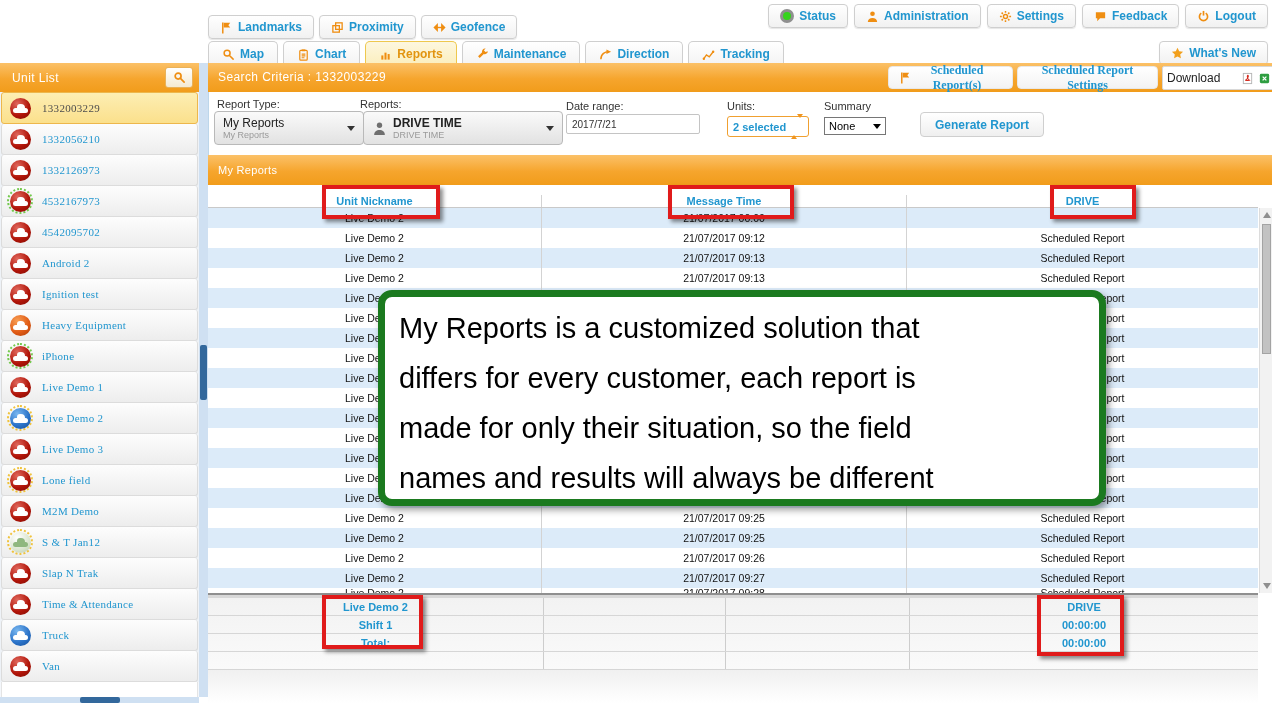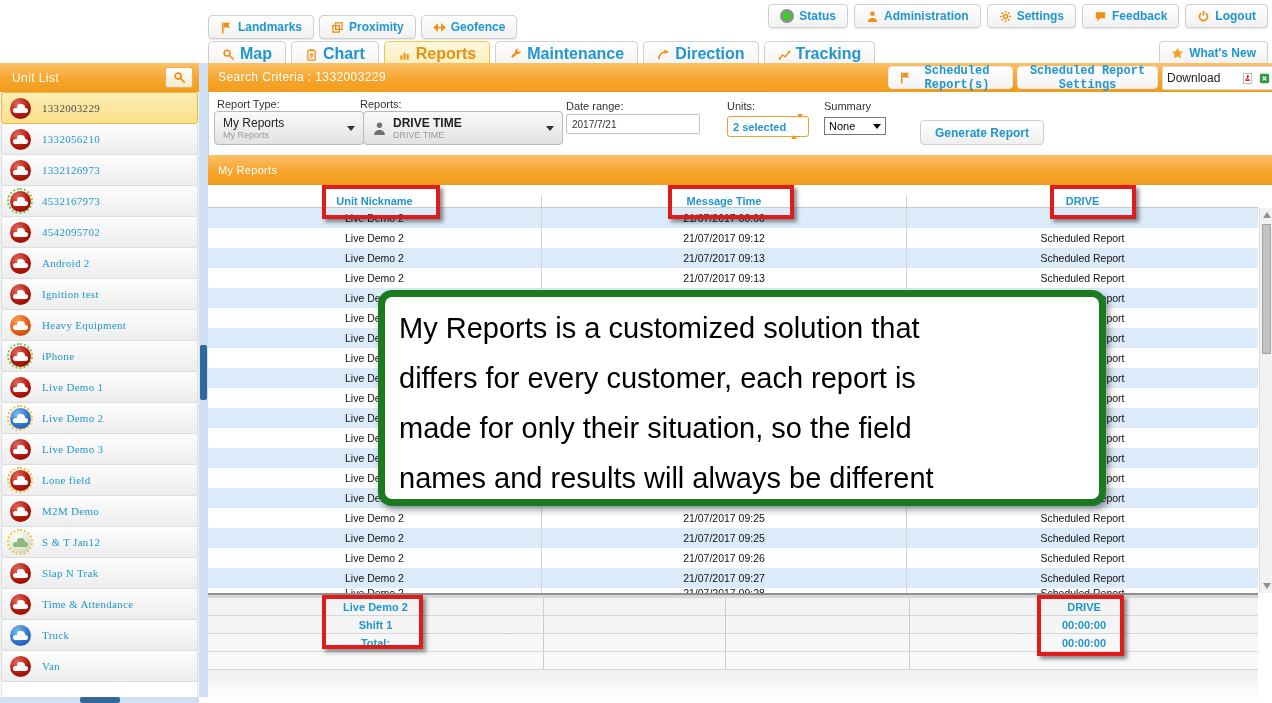--- a/index.html
+++ b/index.html
@@ -7,21 +7,21 @@
   
   .grp{position:absolute;display:flex;gap:5px;}
   .grp-left{left:208px;top:15px;}
   .grp-right{right:4px;top:4px;gap:6px;}
   .tb-btn{height:24px;padding:0 11px;border:1px solid #cfcfcf;border-radius:4px;
     background:linear-gradient(#ffffff,#f1f1f1);color:#2196cf;font-weight:bold;font-size:12px;
     display:inline-flex;align-items:center;gap:5px;box-shadow:0 1px 1px rgba(0,0,0,.10);cursor:pointer;
     font-family:"Liberation Sans",sans-serif;}
   .tabs{position:absolute;left:208px;top:41px;display:flex;gap:5px;}
   .tab{height:23px;padding:12px 13px;border:1px solid #cfcfcf;border-bottom:none;border-radius:5px 5px 0 0;
-    background:linear-gradient(#ffffff,#f3f3f3);color:#2196cf;font-weight:bold;font-size:16px;
+    background:linear-gradient(#ffffff,#f3f3f3);color:#2196cf;font-weight:bold;font-size:12px;
     display:inline-flex;align-items:center;gap:5px;cursor:pointer;font-family:"Liberation Sans",sans-serif;}
   .tab.active{background:linear-gradient(#fdf7df,#fbeebc);border-color:#eec84e;color:#e2940f;}
   .whats-new{position:absolute;right:4px;top:41px;}
   .icon13{width:13px;height:13px;flex:none;display:inline-block;}
   .status-dot{width:8px;height:8px;border-radius:50%;background:#35d31c;border:3px solid #8f8f8f;flex:none;}
   
   .sidebar{position:absolute;left:0;top:63px;width:199px;height:634px;background:#f4f7fb;}
   .sb-header{height:29px;background:linear-gradient(180deg,#fbc168,#f6a52d 55%,#f19c1b);display:flex;
     align-items:center;color:#fff;font-size:12px;padding:0 6px 0 12px;letter-spacing:.4px;}
   .sb-header span{flex:1;}
@@ -51,21 +51,21 @@
   .sb-vthumb{position:absolute;left:1px;top:282px;width:7px;height:55px;background:#33689c;border-radius:2px;}
   .sb-htrack{position:absolute;left:0;top:697px;width:199px;height:6px;background:#cfe0f2;}
   .sb-hthumb{position:absolute;left:80px;top:0;width:40px;height:6px;background:#33689c;border-radius:2px;}
   
   .main{position:absolute;left:208px;top:63px;width:1064px;height:640px;background:#fff;}
   .criteria{position:absolute;left:0;top:0;width:100%;height:29px;
     background:linear-gradient(180deg,#fbc168,#f6a52d 55%,#f19c1b);}
   .crit-title{position:absolute;left:10px;top:7px;color:#fff;font-size:12px;letter-spacing:.4px;}
   .crit-btn{position:absolute;top:3px;height:23px;padding:0 10px;border:1px solid #e8e8e8;border-radius:4px;
     background:linear-gradient(#ffffff,#f3f3f3);color:#2196cf;font-weight:bold;font-size:12px;
-    display:inline-flex;align-items:center;cursor:pointer;font-family:Liberation Mono, monospace;}
+    display:inline-flex;align-items:center;cursor:pointer;font-family:Liberation Serif, serif;}
   .download-box{position:absolute;top:3px;left:954px;width:104px;height:22px;background:#fff;border:1px solid #d8d8d8;
     border-radius:2px;display:flex;align-items:center;gap:4px;padding:0 4px;}
   .download-box .dl-label{font-size:12px;color:#222;flex:1;}
   
   .controls{position:absolute;left:0;top:29px;width:100%;height:63px;background:#fff;border-left:1px solid #bdd6ea;box-sizing:border-box;padding-left:8px;}
   .ctl-label{position:absolute;font-size:11px;color:#333;}
   .dd{position:absolute;height:34px;border:1px solid #b9b9b9;border-radius:4px;
     background:linear-gradient(#fafafa,#e2e2e2);display:flex;align-items:center;padding:0 8px;box-sizing:border-box;cursor:pointer;}
   .dd .dd-main{font-size:12px;color:#222;line-height:13px;}
   .dd .dd-sub{font-size:9px;color:#9a9a9a;line-height:10px;}
@@ -76,21 +76,21 @@
     background:#fff;display:flex;align-items:center;padding:0 5px;box-sizing:border-box;cursor:pointer;}
   .units-select .uv{font-size:11px;font-weight:bold;color:#2196cf;flex:1;}
   .tri-up{width:0;height:0;border-left:3px solid transparent;border-right:3px solid transparent;border-bottom:4px solid #f0951e;}
   .tri-down{width:0;height:0;border-left:3px solid transparent;border-right:3px solid transparent;border-top:4px solid #f0951e;margin-top:2px;}
   .summary-select{position:absolute;left:615px;top:25px;width:62px;height:18px;border:1px solid #767676;background:#fff;
     display:flex;align-items:center;padding:0 4px;box-sizing:border-box;cursor:pointer;}
   .summary-select .sv{font-size:11px;color:#000;flex:1;}
   .summary-select .caret{border-top-color:#000;}
   .gen-btn{position:absolute;left:711px;top:20px;height:25px;padding:0 14px;border:1px solid #cfcfcf;border-radius:4px;
     background:linear-gradient(#ffffff,#efefef);color:#2196cf;font-weight:bold;font-size:12px;cursor:pointer;
-    font-family:"Liberation Sans",sans-serif;margin-top:8px;}
+    font-family:"Liberation Sans",sans-serif;}
   
   .section-bar{position:absolute;left:0;top:92px;width:100%;height:30px;
     background:linear-gradient(180deg,#fbc168,#f6a52d 55%,#f19c1b);display:flex;align-items:center;}
   .section-bar span{color:#fff;font-size:11px;padding-left:10px;letter-spacing:.3px;}
   .thead{position:absolute;left:0;top:122px;width:1050px;height:23px;background:#fff;border-bottom:1px solid #c9c9c9;display:flex;box-sizing:border-box;align-items:flex-end;}
   .th{font-size:11px;font-weight:bold;color:#2196cf;display:flex;align-items:center;justify-content:center;box-sizing:border-box;}
   .c1{width:334px;border-right:1px solid #d3d3d3;}
   .c2{width:365px;border-right:1px solid #d3d3d3;}
   .c3{width:351px;}
   .tbody{position:absolute;left:0;top:145px;width:1050px;height:385px;overflow:hidden;}

